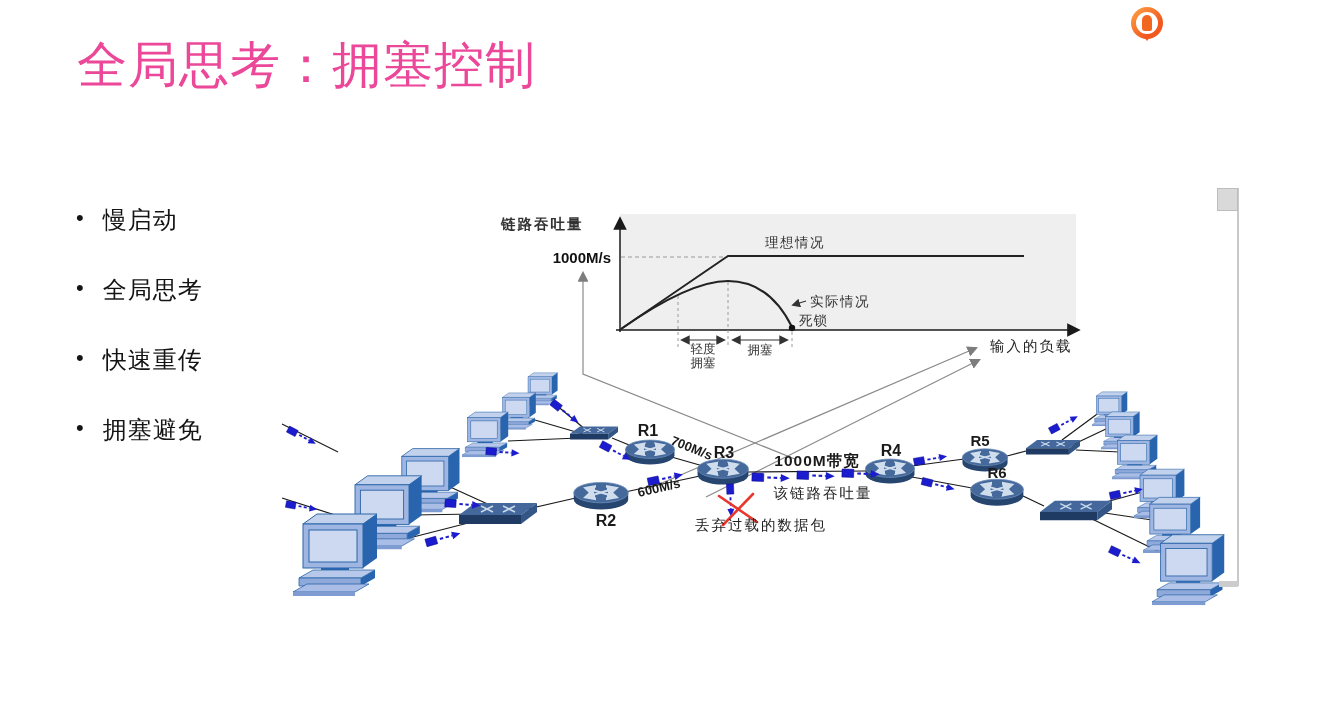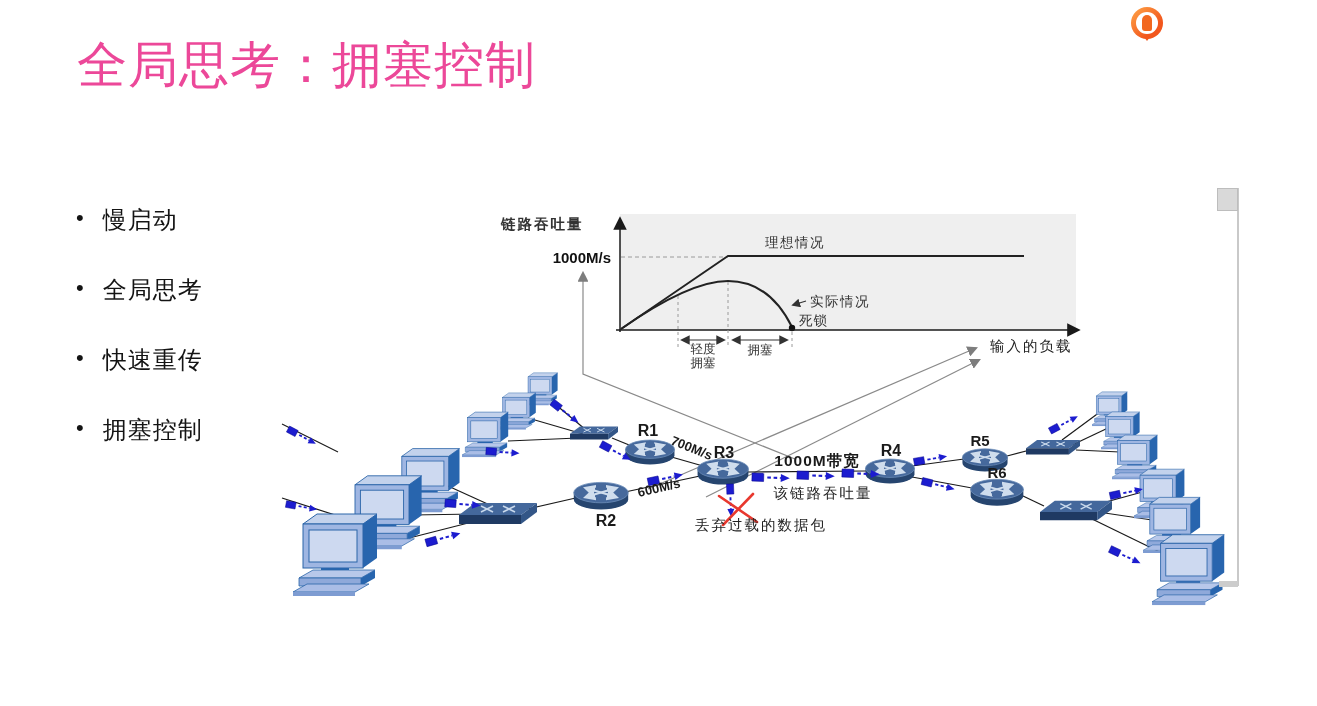--- a/index.html
+++ b/index.html
@@ -77,21 +77,21 @@
   <li>
       <span class="dot">•</span>
       <span>全局思考</span>
     </li>
   <li>
       <span class="dot">•</span>
       <span>快速重传</span>
     </li>
   <li>
       <span class="dot">•</span>
-      <span>拥塞控制</span>
+      <span>拥塞避免</span>
     </li>
 </ul>
 
 <svg class="diagram" width="1317" height="706" viewBox="0 0 1317 706">
   <defs>
     <marker id="m-axis" viewBox="0 0 10 10" refX="8" refY="5" markerWidth="9" markerHeight="9" orient="auto-start-reverse">
       <path d="M0,0 L10,5 L0,10 z" fill="#1a1a1a"></path>
     </marker>
     <marker id="m-dim" viewBox="0 0 10 10" refX="8" refY="5" markerWidth="8" markerHeight="8" orient="auto-start-reverse">
       <path d="M0,0 L10,5 L0,10 z" fill="#333333"></path>

